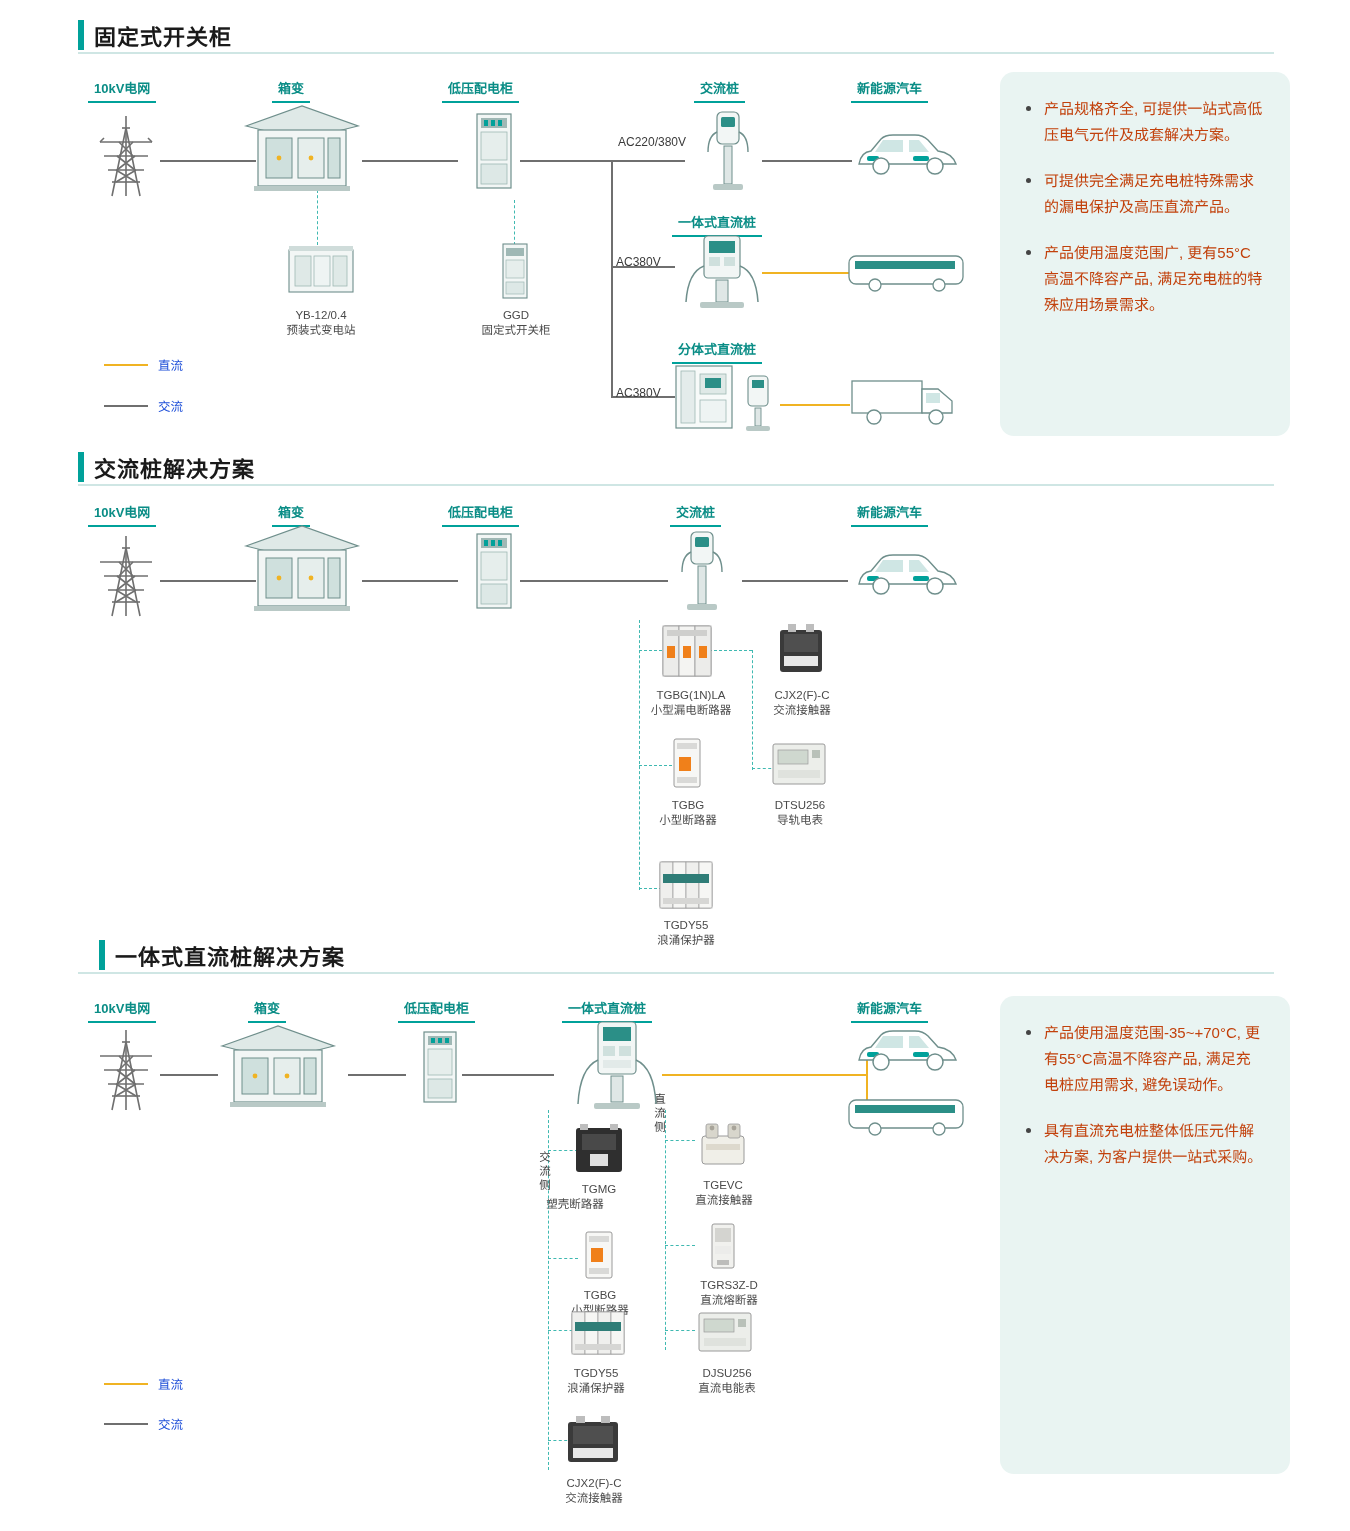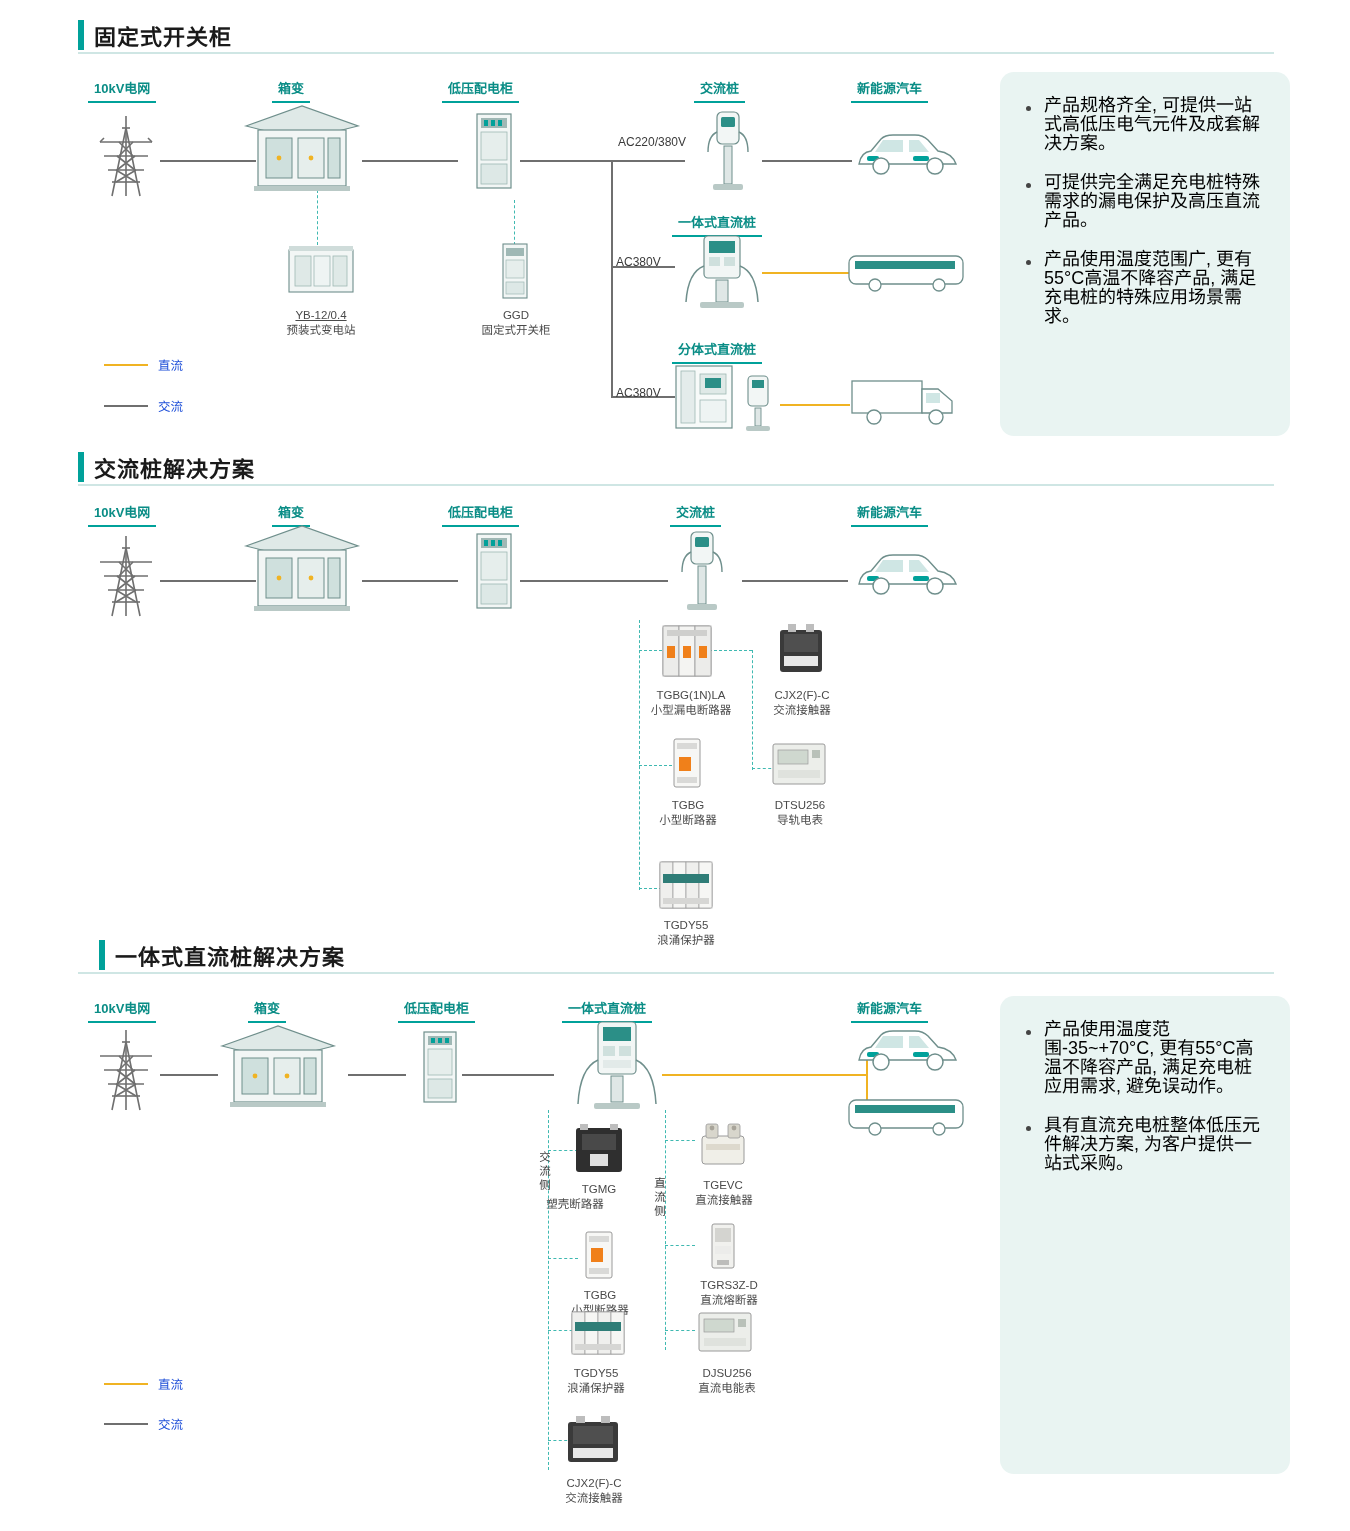--- a/index.html
+++ b/index.html
@@ -105,23 +105,23 @@
   .panel {
     position: absolute;
     background: #e9f4f2;
     border-radius: 14px;
     padding: 24px 26px 18px 24px;
   }
   .panel ul { margin: 0; padding: 0; list-style: none; }
   .panel li {
     position: relative;
     padding-left: 20px;
-    font-size: 18px;
-    line-height: 19px;
-    color: #000000;
+    font-size: 15px;
+    line-height: 26px;
+    color: #c2410c;
     margin-bottom: 20px;
   }
   .panel li:last-child { margin-bottom: 0; }
   .panel li::before {
     content: "";
     position: absolute;
     left: 2px; top: 10px;
     width: 5px; height: 5px;
     border-radius: 50%;
     background: #444;
@@ -233,21 +233,21 @@
     <circle cx="82" cy="40" r="8" fill="#fff" stroke="#6f8f8c" stroke-width="1.5"></circle>
   </svg>
 
   <svg class="art" style="left:285px; top:240px;" width="72" height="62" viewBox="0 0 72 62">
     <rect x="4" y="10" width="64" height="42" fill="#f2f6f5" stroke="#6f8f8c" stroke-width="1.1"></rect>
     <rect x="4" y="6" width="64" height="5" fill="#cfdcda"></rect>
     <rect x="10" y="16" width="16" height="30" fill="#dfe9e7" stroke="#9fb8b5" stroke-width="0.8"></rect>
     <rect x="29" y="16" width="16" height="30" fill="#eef4f3" stroke="#9fb8b5" stroke-width="0.8"></rect>
     <rect x="48" y="16" width="14" height="30" fill="#dfe9e7" stroke="#9fb8b5" stroke-width="0.8"></rect>
   </svg>
-  <div class="cap" style="left:280px; top:308px; width:82px;text-decoration:underline;">YB-12/0.4</div>
+  <div class="cap" style="left:280px; top:308px; width:82px;">YB-12/0.4</div>
   <div class="cap" style="left:272px; top:323px; width:98px;">预装式变电站</div>
 
   <svg class="art" style="left:498px; top:240px;" width="34" height="62" viewBox="0 0 34 62">
     <rect x="5" y="4" width="24" height="54" fill="#f2f6f5" stroke="#6f8f8c" stroke-width="1.1"></rect>
     <rect x="8" y="8" width="18" height="8" fill="#9fb8b5"></rect>
     <rect x="8" y="20" width="18" height="18" fill="#e6eeec" stroke="#9fb8b5" stroke-width="0.7"></rect>
     <rect x="8" y="42" width="18" height="12" fill="#dde8e6" stroke="#9fb8b5" stroke-width="0.7"></rect>
   </svg>
   <div class="cap" style="left:488px; top:308px; width:56px;">GGD</div>
   <div class="cap" style="left:472px; top:323px; width:88px;">固定式开关柜</div>
@@ -466,21 +466,21 @@
   <div class="dash-h" style="left:548px; top:1258px; width:30px;"></div>
   <div class="dash-h" style="left:548px; top:1330px; width:30px;"></div>
   <div class="dash-h" style="left:548px; top:1440px; width:30px;"></div>
 
   <div class="dash-v" style="left:665px; top:1110px; height:240px;"></div>
   <div class="dash-h" style="left:665px; top:1140px; width:30px;"></div>
   <div class="dash-h" style="left:665px; top:1245px; width:30px;"></div>
   <div class="dash-h" style="left:665px; top:1330px; width:30px;"></div>
 
   <div class="side-label" style="left:537px; top:1150px;">交流侧</div>
-  <div class="side-label" style="left:652px; top:1176px;">直流侧</div>
+  <div class="side-label" style="left:652px; top:1092px;">直流侧</div>
 
   <svg class="art" style="left:86px; top:1026px;" width="80" height="86" viewBox="0 0 80 86">
     <g stroke="#6f6f6f" stroke-width="1.6" fill="none">
       <path d="M40 4 L40 84"></path>
         <path d="M26 84 L40 16 L54 84"></path>
       <path d="M14 30 L66 30"></path>
         <path d="M18 44 L62 44"></path>
         <path d="M22 58 L58 58"></path>
         <path d="M26 70 L54 70"></path>
       <path d="M33 30 L47 44 M47 30 L33 44"></path>

